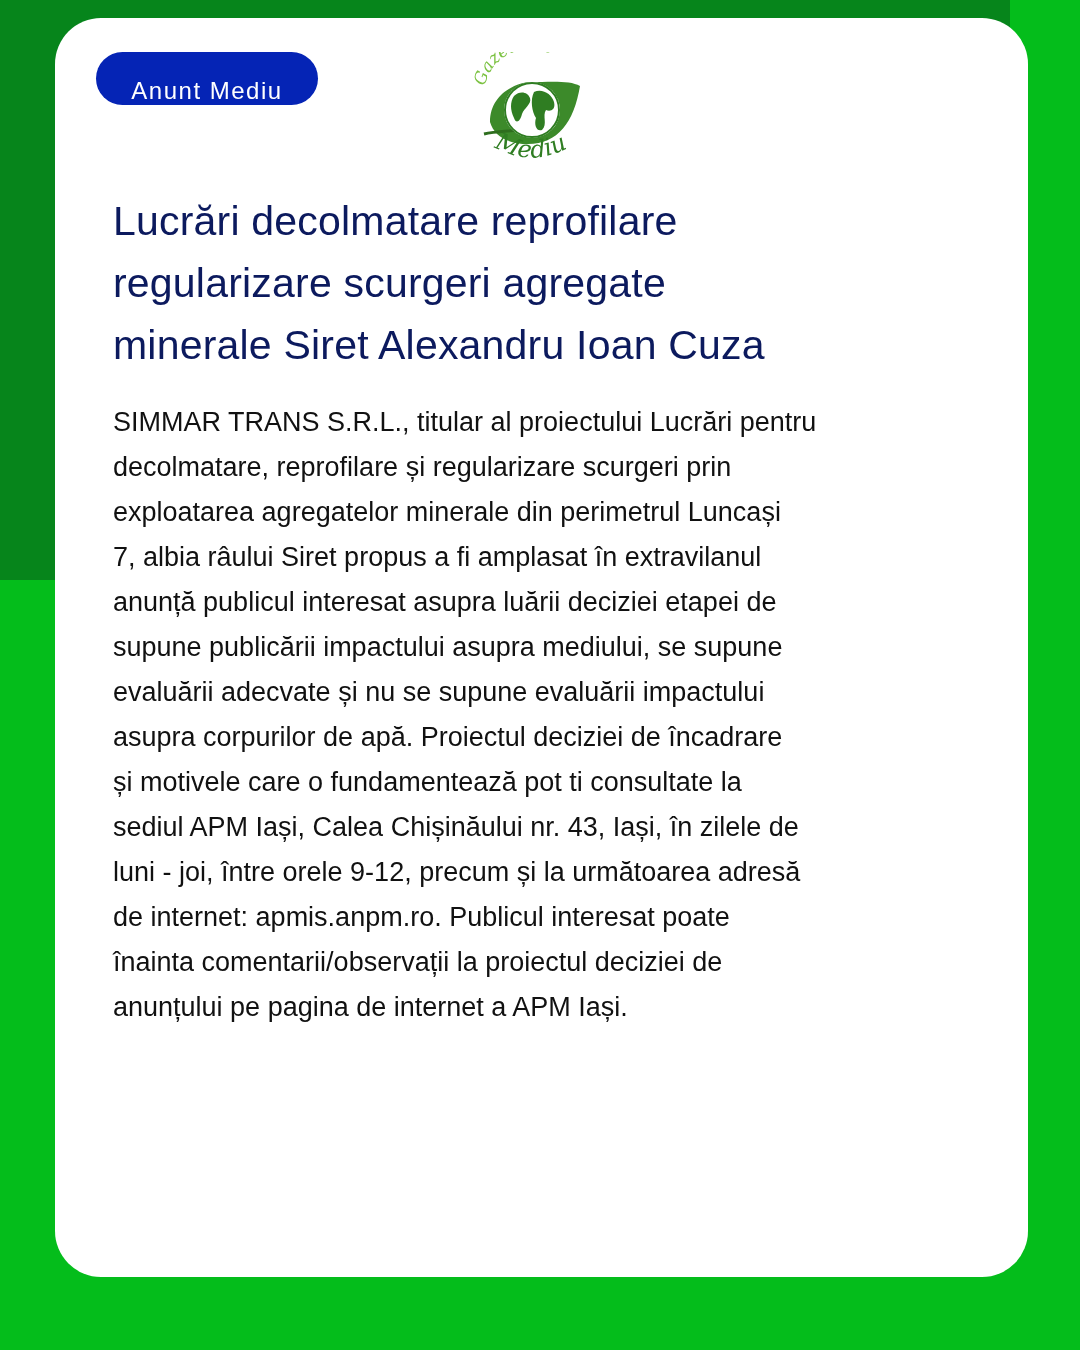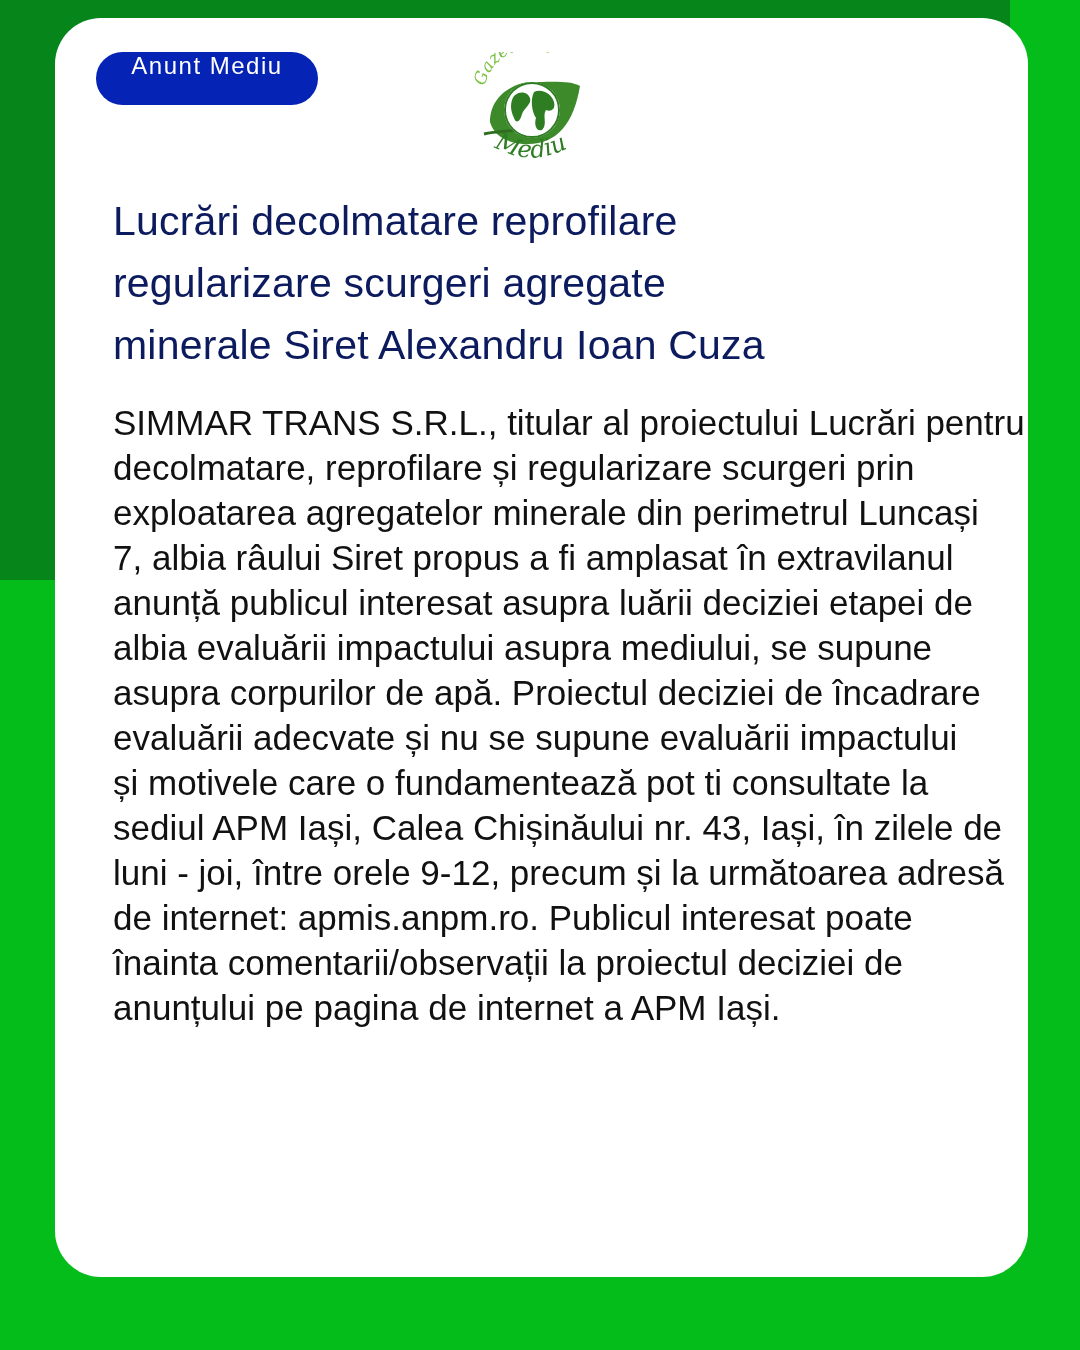--- a/index.html
+++ b/index.html
@@ -1,23 +1,23 @@
 <!DOCTYPE html>
 <html><head>
 <meta charset="utf-8">
 <style>
   * { margin: 0; padding: 0; box-sizing: border-box; }
   html, body { width: 1080px; height: 1350px; overflow: hidden; }
   body { position: relative; background: #04bd1b; font-family: "Liberation Sans", sans-serif; }
   .bg-dark { position: absolute; left: 0; top: 0; width: 1010px; height: 580px; background: #06851b; }
   .card { position: absolute; left: 55px; top: 18px; width: 973px; height: 1259px; background: #ffffff; border-radius: 46px; }
-  .badge { position: absolute; left: 96px; top: 52px; width: 222px; height: 53px; background: #0524b5; border-radius: 27px; color: #fff; font-size: 24px; letter-spacing: 1.5px; display: flex; align-items: flex-start; justify-content: center; }
+  .badge { position: absolute; left: 96px; top: 52px; width: 222px; height: 53px; background: #0524b5; border-radius: 27px; color: #fff; font-size: 24px; letter-spacing: 1.5px; display: flex; align-items: flex-end; justify-content: center; }
   .logo { position: absolute; left: 470px; top: 52px; width: 120px; height: 122px; }
   .title { position: absolute; left: 113px; top: 190px; width: 880px; color: #0c1a5e; font-size: 41px; font-weight: normal; line-height: 62px; letter-spacing: 0.2px; }
-  .body-text { position: absolute; left: 113px; top: 400px; width: 870px; color: #111111; font-size: 35px; line-height: 45px; }
+  .body-text { position: absolute; left: 113px; top: 400px; width: 870px; color: #111111; font-size: 27px; line-height: 45px; }
   .body-text .line { display: block; white-space: nowrap; }
 </style>
 </head>
 <body>
 
 <div class="bg-dark"></div>
 
 <div class="card"></div>
 
 <div class="badge">
@@ -53,22 +53,22 @@
   <span class="line" style="display:block">regularizare scurgeri agregate</span>
   <span class="line" style="display:block">minerale Siret Alexandru Ioan Cuza</span>
 </h1>
 
 <div class="body-text">
   <span class="line">SIMMAR TRANS S.R.L., titular al proiectului Lucrări pentru</span>
   <span class="line">decolmatare, reprofilare și regularizare scurgeri prin</span>
   <span class="line">exploatarea agregatelor minerale din perimetrul Luncași</span>
   <span class="line">7, albia râului Siret propus a fi amplasat în extravilanul</span>
   <span class="line">anunță publicul interesat asupra luării deciziei etapei de</span>
-  <span class="line">albia evaluării impactului asupra mediului, se supune</span>
+  <span class="line">supune publicării impactului asupra mediului, se supune</span>
+  <span class="line">evaluării adecvate și nu se supune evaluării impactului</span>
   <span class="line">asupra corpurilor de apă. Proiectul deciziei de încadrare</span>
-  <span class="line">evaluării adecvate și nu se supune evaluării impactului</span>
   <span class="line">și motivele care o fundamentează pot ti consultate la</span>
   <span class="line">sediul APM Iași, Calea Chișinăului nr. 43, Iași, în zilele de</span>
   <span class="line">luni - joi, între orele 9-12, precum și la următoarea adresă</span>
   <span class="line">de internet: apmis.anpm.ro. Publicul interesat poate</span>
   <span class="line">înainta comentarii/observații la proiectul deciziei de</span>
   <span class="line">anunțului pe pagina de internet a APM Iași.</span>
 </div>
 
 </body></html>

